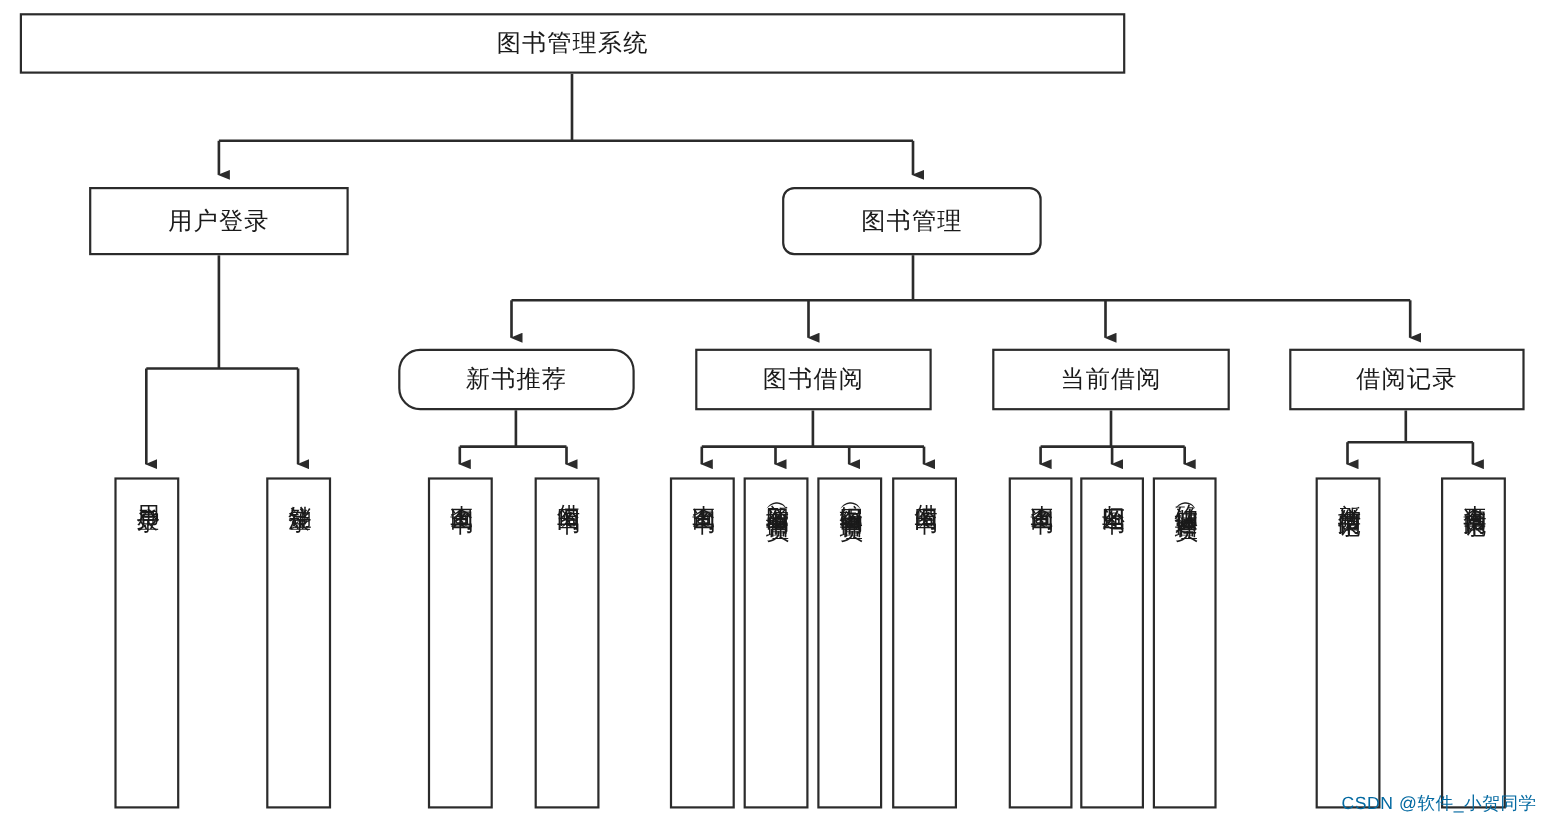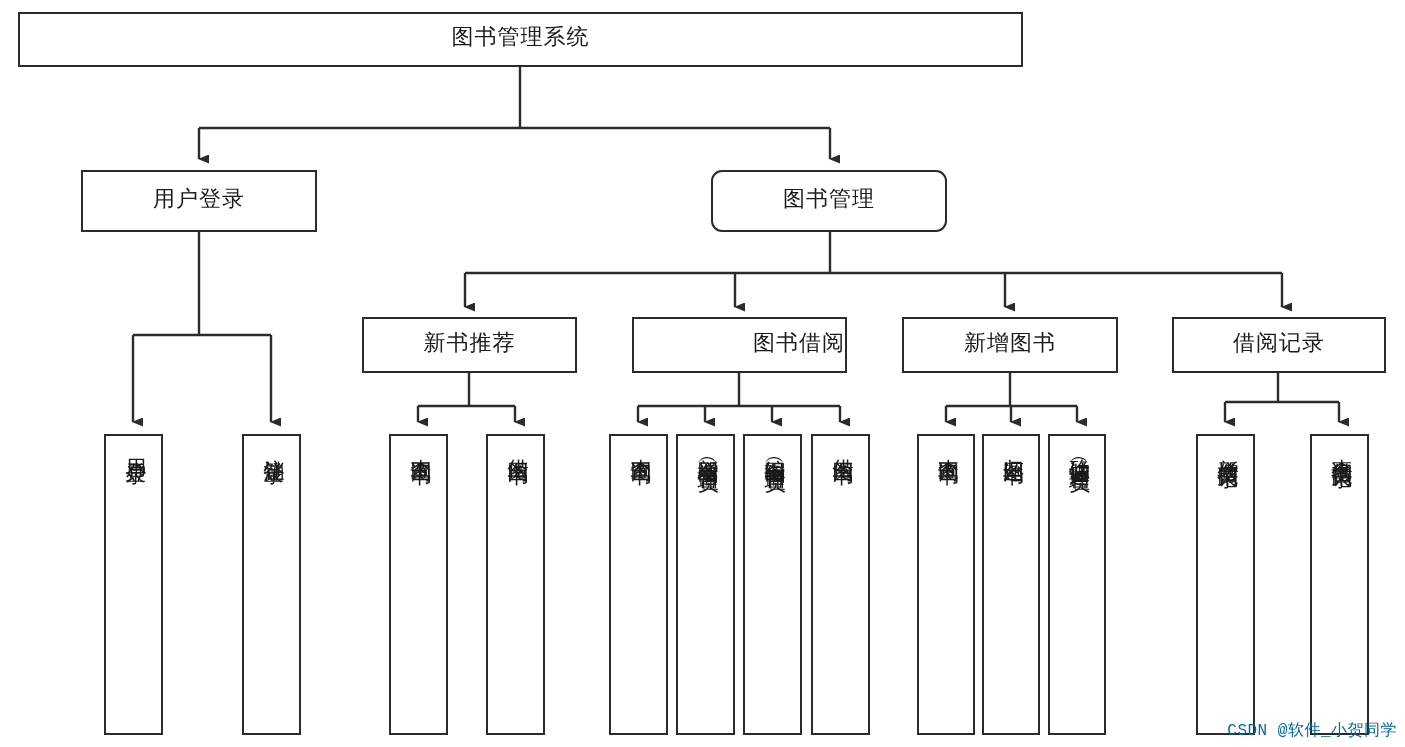--- a/index.html
+++ b/index.html
@@ -11,21 +11,20 @@
     width: 1405px;
     height: 747px;
     font-family: "Liberation Sans", "DejaVu Sans", sans-serif;
     overflow: hidden;
   }
   #diagram-root {
     position: relative;
     width: 1405px;
     height: 747px;
     background: #ffffff;
-    font-family: Liberation Mono, monospace;
   }
   svg.diagram-canvas {
     position: absolute;
     top: 0;
     left: 0;
     width: 1405px;
     height: 747px;
   }
   .node-box {
     position: absolute;
@@ -126,28 +125,28 @@
     <span>图书管理系统</span>
   </div>
 
   <div class="node-box horizontal" style="left:81px; top:170px; width:236px; height:62px;">
     <span>用户登录</span>
   </div>
   <div class="node-box horizontal" style="left:711px; top:170px; width:236px; height:62px;border-radius:11px;">
     <span>图书管理</span>
   </div>
 
-  <div class="node-box horizontal" style="left:362px; top:317px; width:215px; height:56px;">
+  <div class="node-box horizontal" style="left:362px; top:317px; width:215px; height:56px;border-radius:20px;">
     <span>新书推荐</span>
   </div>
-  <div class="node-box horizontal" style="left:632px; top:317px; width:215px; height:56px;justify-content:flex-end;">
+  <div class="node-box horizontal" style="left:632px; top:317px; width:215px; height:56px;">
     <span>图书借阅</span>
   </div>
   <div class="node-box horizontal" style="left:902px; top:317px; width:216px; height:56px;">
-    <span>新增图书</span>
+    <span>当前借阅</span>
   </div>
   <div class="node-box horizontal" style="left:1172px; top:317px; width:214px; height:56px;">
     <span>借阅记录</span>
   </div>
 
   <div class="node-box vertical" style="left:104px; top:434px; width:59px; height:301px;">
     <span class="vlabel">用户登录</span>
   </div>
   <div class="node-box vertical" style="left:242px; top:434px; width:59px; height:301px;">
     <span class="vlabel">注销登录</span>

